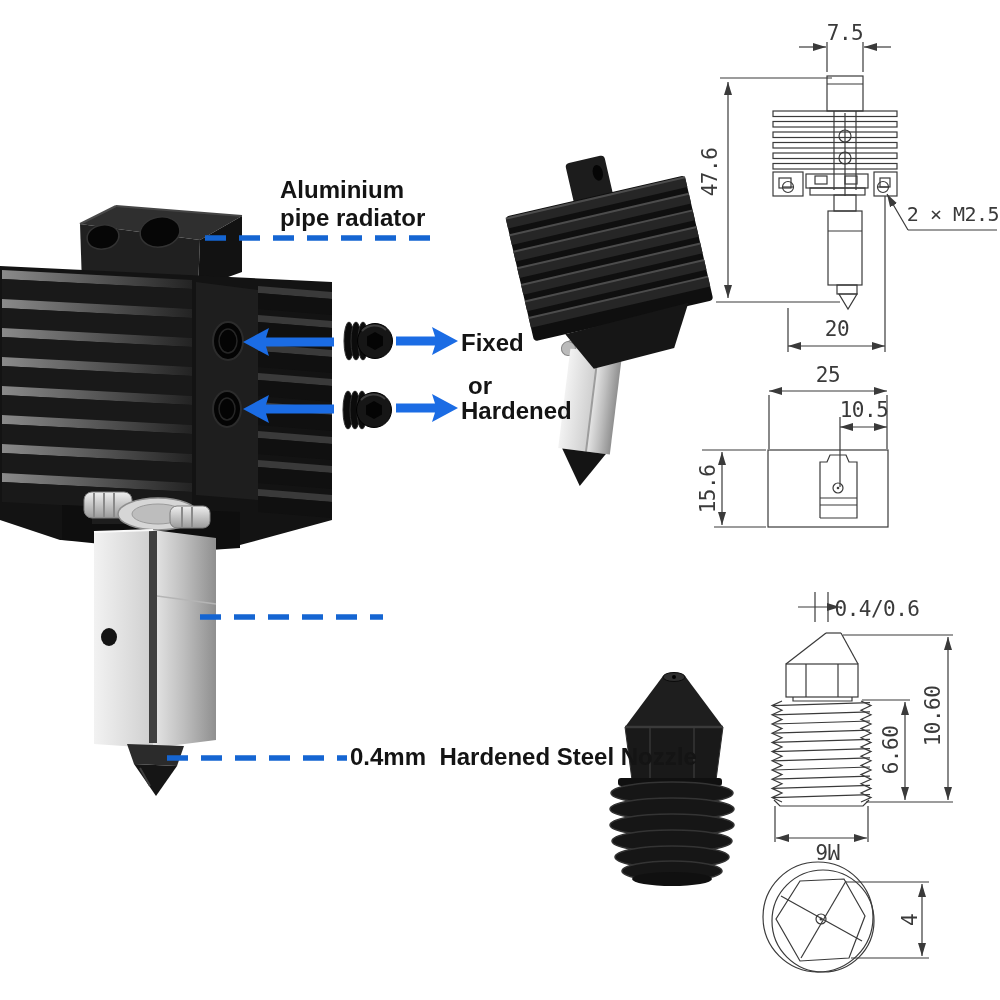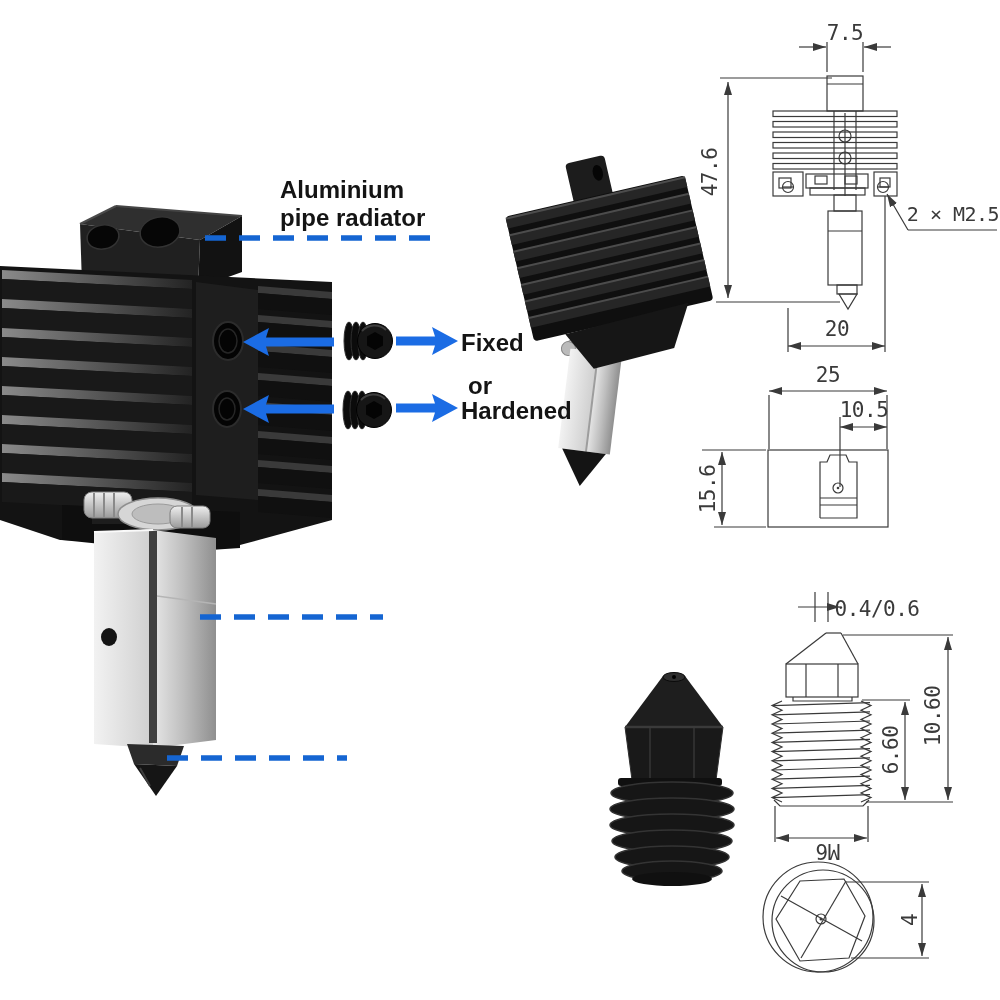--- a/index.html
+++ b/index.html
@@ -365,14 +365,15 @@
   </g>
 </svg>
 
 <div class="label lbl-radiator">
   <div>Aluminium</div>
   <div>pipe radiator</div>
 </div>
 <div class="label lbl-fixed">Fixed</div>
 <div class="label lbl-or">or</div>
 <div class="label lbl-removed">Hardened</div>
+<div class="label lbl-nozzle">0.4mm  Hardened Steel Nozzle</div>
 
 </div>
 
 </body></html>

